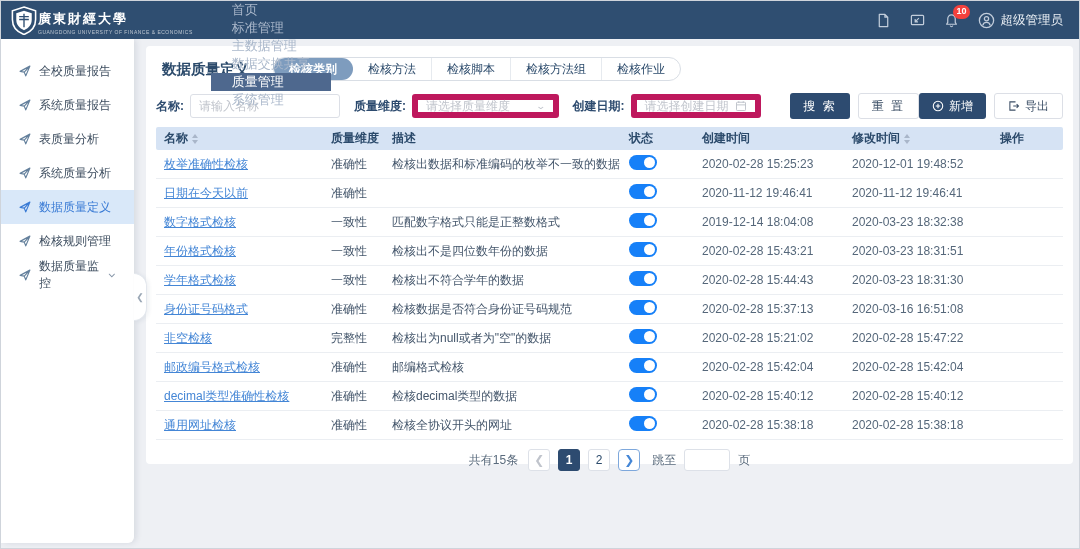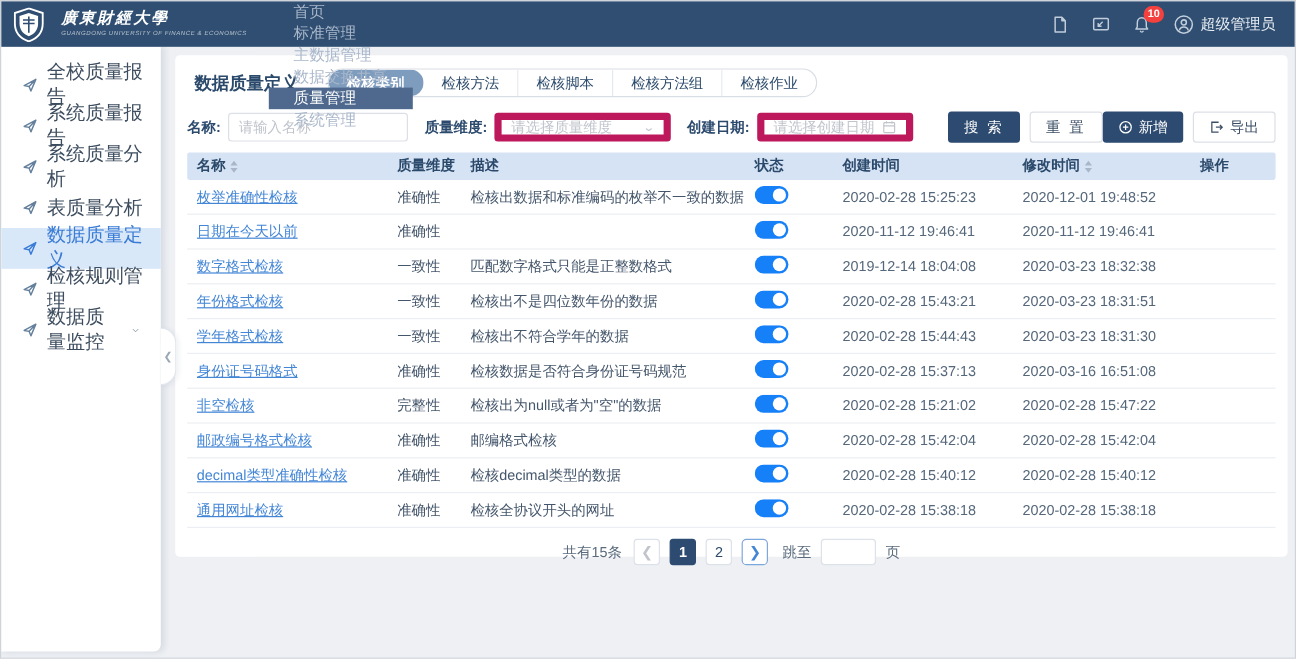--- a/index.html
+++ b/index.html
@@ -1,37 +1,37 @@
 <!DOCTYPE html>
 <html><head>
 <meta charset="utf-8">
 <style>
   * { box-sizing: border-box; margin: 0; padding: 0; }
   body { background:#dfe3e8; font-family:"Liberation Sans", sans-serif; -webkit-font-smoothing:antialiased; }
   .screen { position:relative; width:1080px; height:549px; background:#eef0f4; overflow:hidden; border:1px solid #cfd4db; }
 
   
   .topbar { position:absolute; top:0; left:0; right:0; height:38px; background:#2f4e71; display:flex; align-items:center; color:#fff; z-index:5; }
-  .logo { display:flex; align-items:flex-start; gap:14px; padding:0 12px 0 10px;font-style:italic; }
+  .logo { display:flex; align-items:flex-end; gap:1px; padding:0 12px 0 10px; }
   .crest { width:26px; height:29px; flex:0 0 auto; }
   .logo-text-cn { font-family:"Liberation Serif", serif; font-weight:bold; font-size:13px; letter-spacing:2px; color:#fff; white-space:nowrap; }
   .logo-text-en { font-size:5px; letter-spacing:0.5px; color:rgba(255,255,255,0.65); white-space:nowrap; margin-top:1px; }
   .topnav { display:flex; height:100%; margin-left:6px; font-size:13px;flex-direction:column; }
   .nav-item { padding:0 21px; display:flex; align-items:center; color:#a9b7ca; cursor:pointer; white-space:nowrap; }
   .nav-item.active { background:#4e688e; color:#fff; }
   .top-right { margin-left:auto; display:flex; align-items:center; gap:19px; padding-right:16px; }
   .tool-ico { width:15px; height:15px; color:#c2cddb; cursor:pointer; display:block; }
   .bell-wrap { position:relative; }
   .badge { position:absolute; top:-8px; right:-11px; background:#f5413d; color:#fff; font-size:9px; line-height:13px; height:14px; min-width:15px; padding:0 3px; border-radius:8px; text-align:center; font-weight:bold; }
   .user { display:flex; align-items:center; gap:6px; font-size:12.5px; color:#e8edf3; cursor:pointer; }
   .avatar { width:17px; height:17px; color:#c2cddb; }
 
   
   .sidebar { position:absolute; top:38px; left:0; width:133px; height:504px; background:#fff; box-shadow:2px 0 6px rgba(31,52,84,0.12); border-radius:0 0 6px 0; z-index:4; padding-top:15px; }
-  .side-item { height:34px; display:flex; align-items:center; gap:8px; padding:0 12px 0 18px; font-size:16px; color:#3d4d5f; cursor:pointer; }
+  .side-item { height:34px; display:flex; align-items:center; gap:8px; padding:0 12px 0 18px; font-size:12px; color:#3d4d5f; cursor:pointer; }
   .side-item.active { background:#d9e8f9; color:#3a7bd5; }
   .s-ico { width:12px; height:12px; color:#64809c; flex:0 0 auto; }
   .side-item.active .s-ico { color:#3a7bd5; }
   .s-chev { width:9px; height:9px; color:#8a99ab; margin-left:auto; margin-right:6px; }
   .collapse-handle { position:absolute; left:133px; top:272px; width:13px; height:48px; background:#fff; border:1px solid #e3e7ed; border-left:none; border-radius:0 24px 24px 0; display:flex; align-items:center; justify-content:center; color:#9aa7b5; font-size:9px; box-shadow:2px 1px 4px rgba(31,52,84,0.07); cursor:pointer; z-index:6; }
 
   
   .card { position:absolute; left:145px; top:45px; width:927px; height:418px; background:#fff; border-radius:4px; padding:0 10px; }
 
   .title-row { display:flex; align-items:center; height:32px; margin-top:7px; }
@@ -182,27 +182,27 @@
       <div class="side-item">
         <svg class="s-ico">
           <use href="#i-plane"></use>
         </svg>
         <span>系统质量报告</span>
       </div>
       <div class="side-item">
         <svg class="s-ico">
           <use href="#i-plane"></use>
         </svg>
+        <span>表质量分析</span>
+      </div>
+      <div class="side-item">
+        <svg class="s-ico">
+          <use href="#i-plane"></use>
+        </svg>
         <span>系统质量分析</span>
-      </div>
-      <div class="side-item">
-        <svg class="s-ico">
-          <use href="#i-plane"></use>
-        </svg>
-        <span>表质量分析</span>
       </div>
       <div class="side-item active">
         <svg class="s-ico">
           <use href="#i-plane"></use>
         </svg>
         <span>数据质量定义</span>
       </div>
       <div class="side-item">
         <svg class="s-ico">
           <use href="#i-plane"></use>

